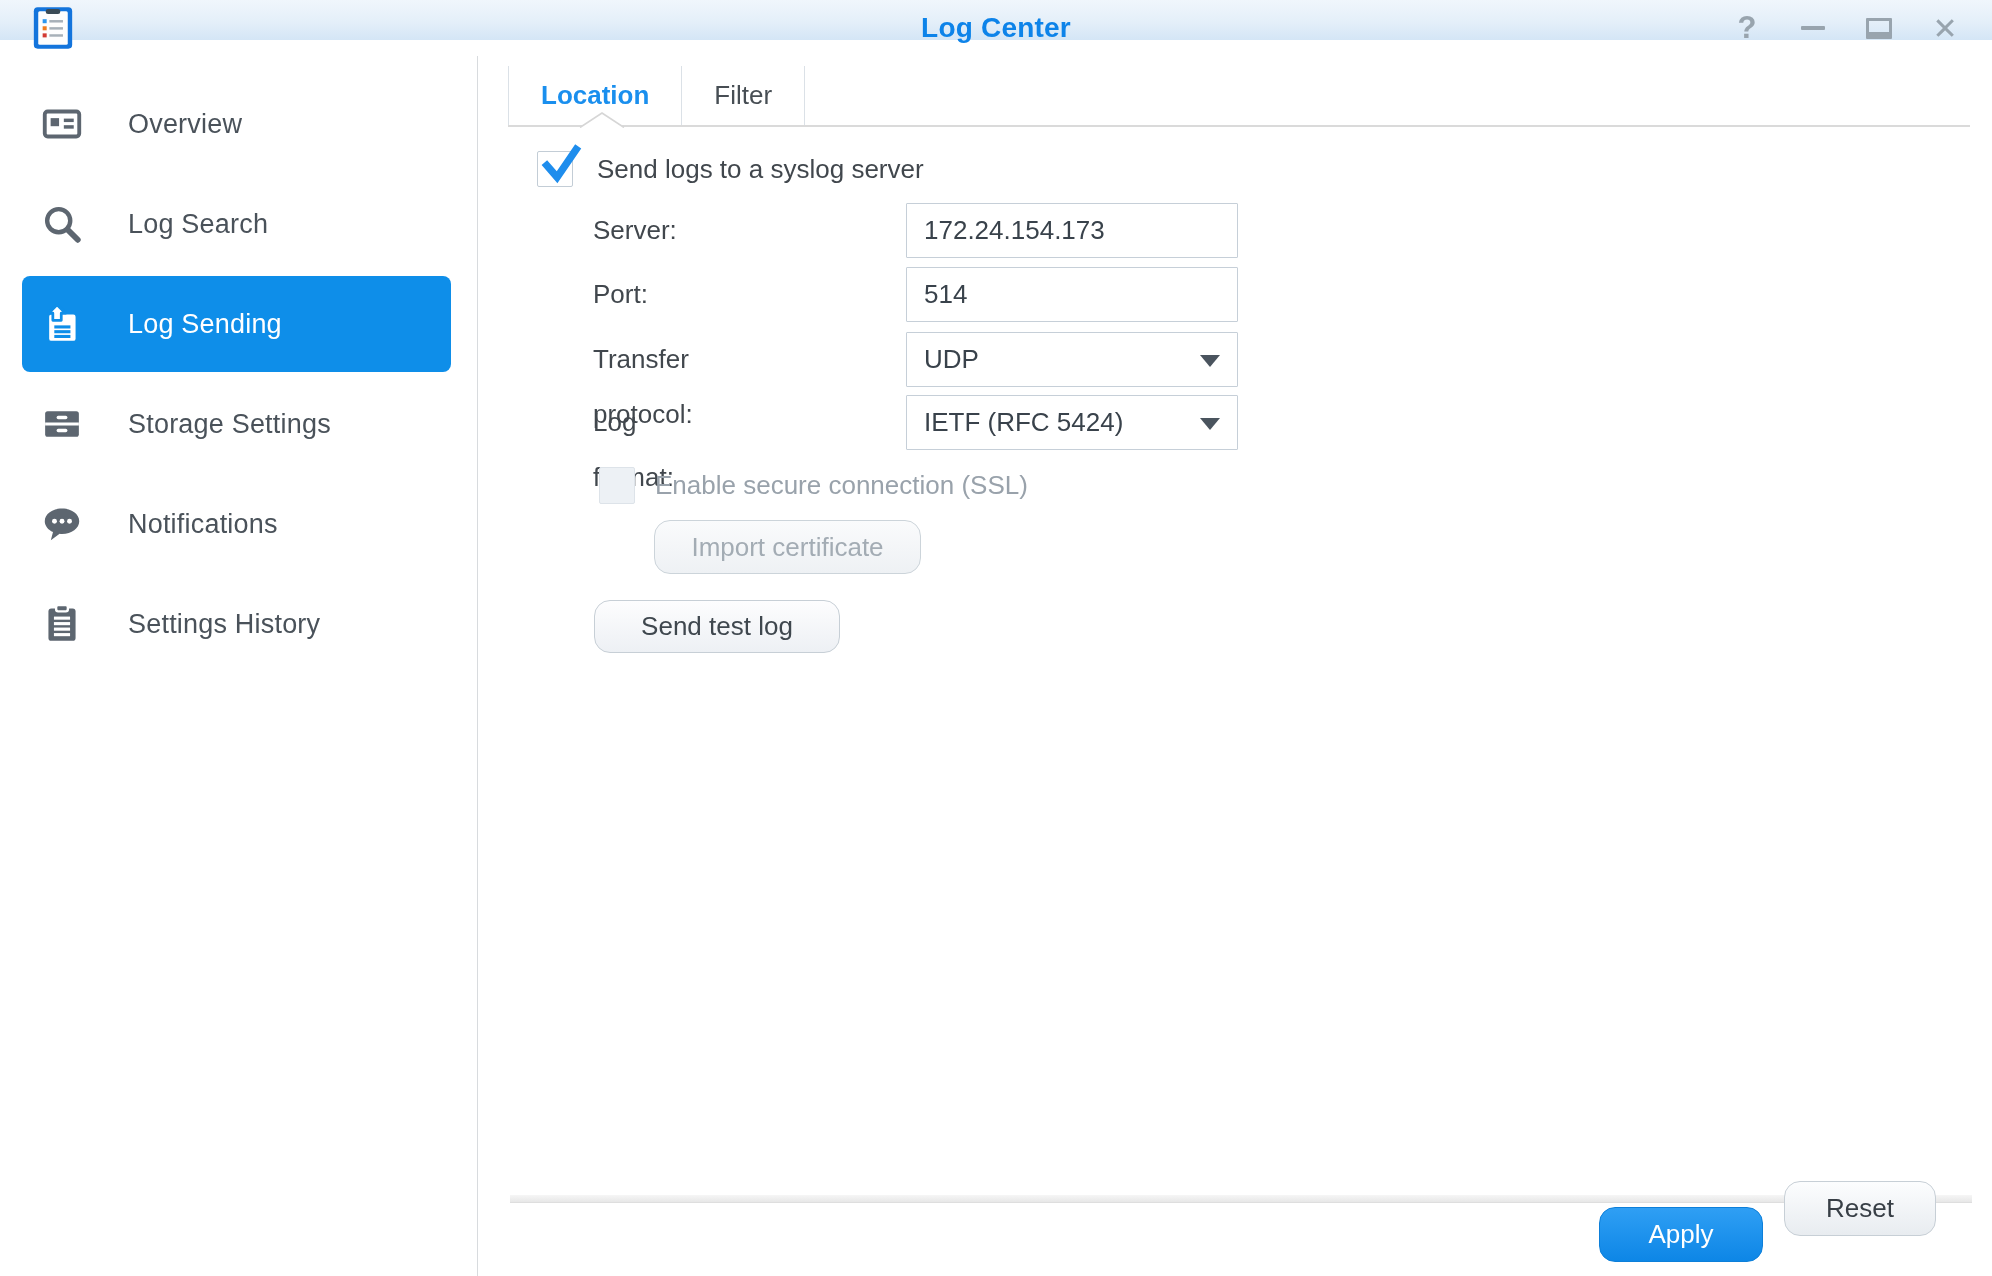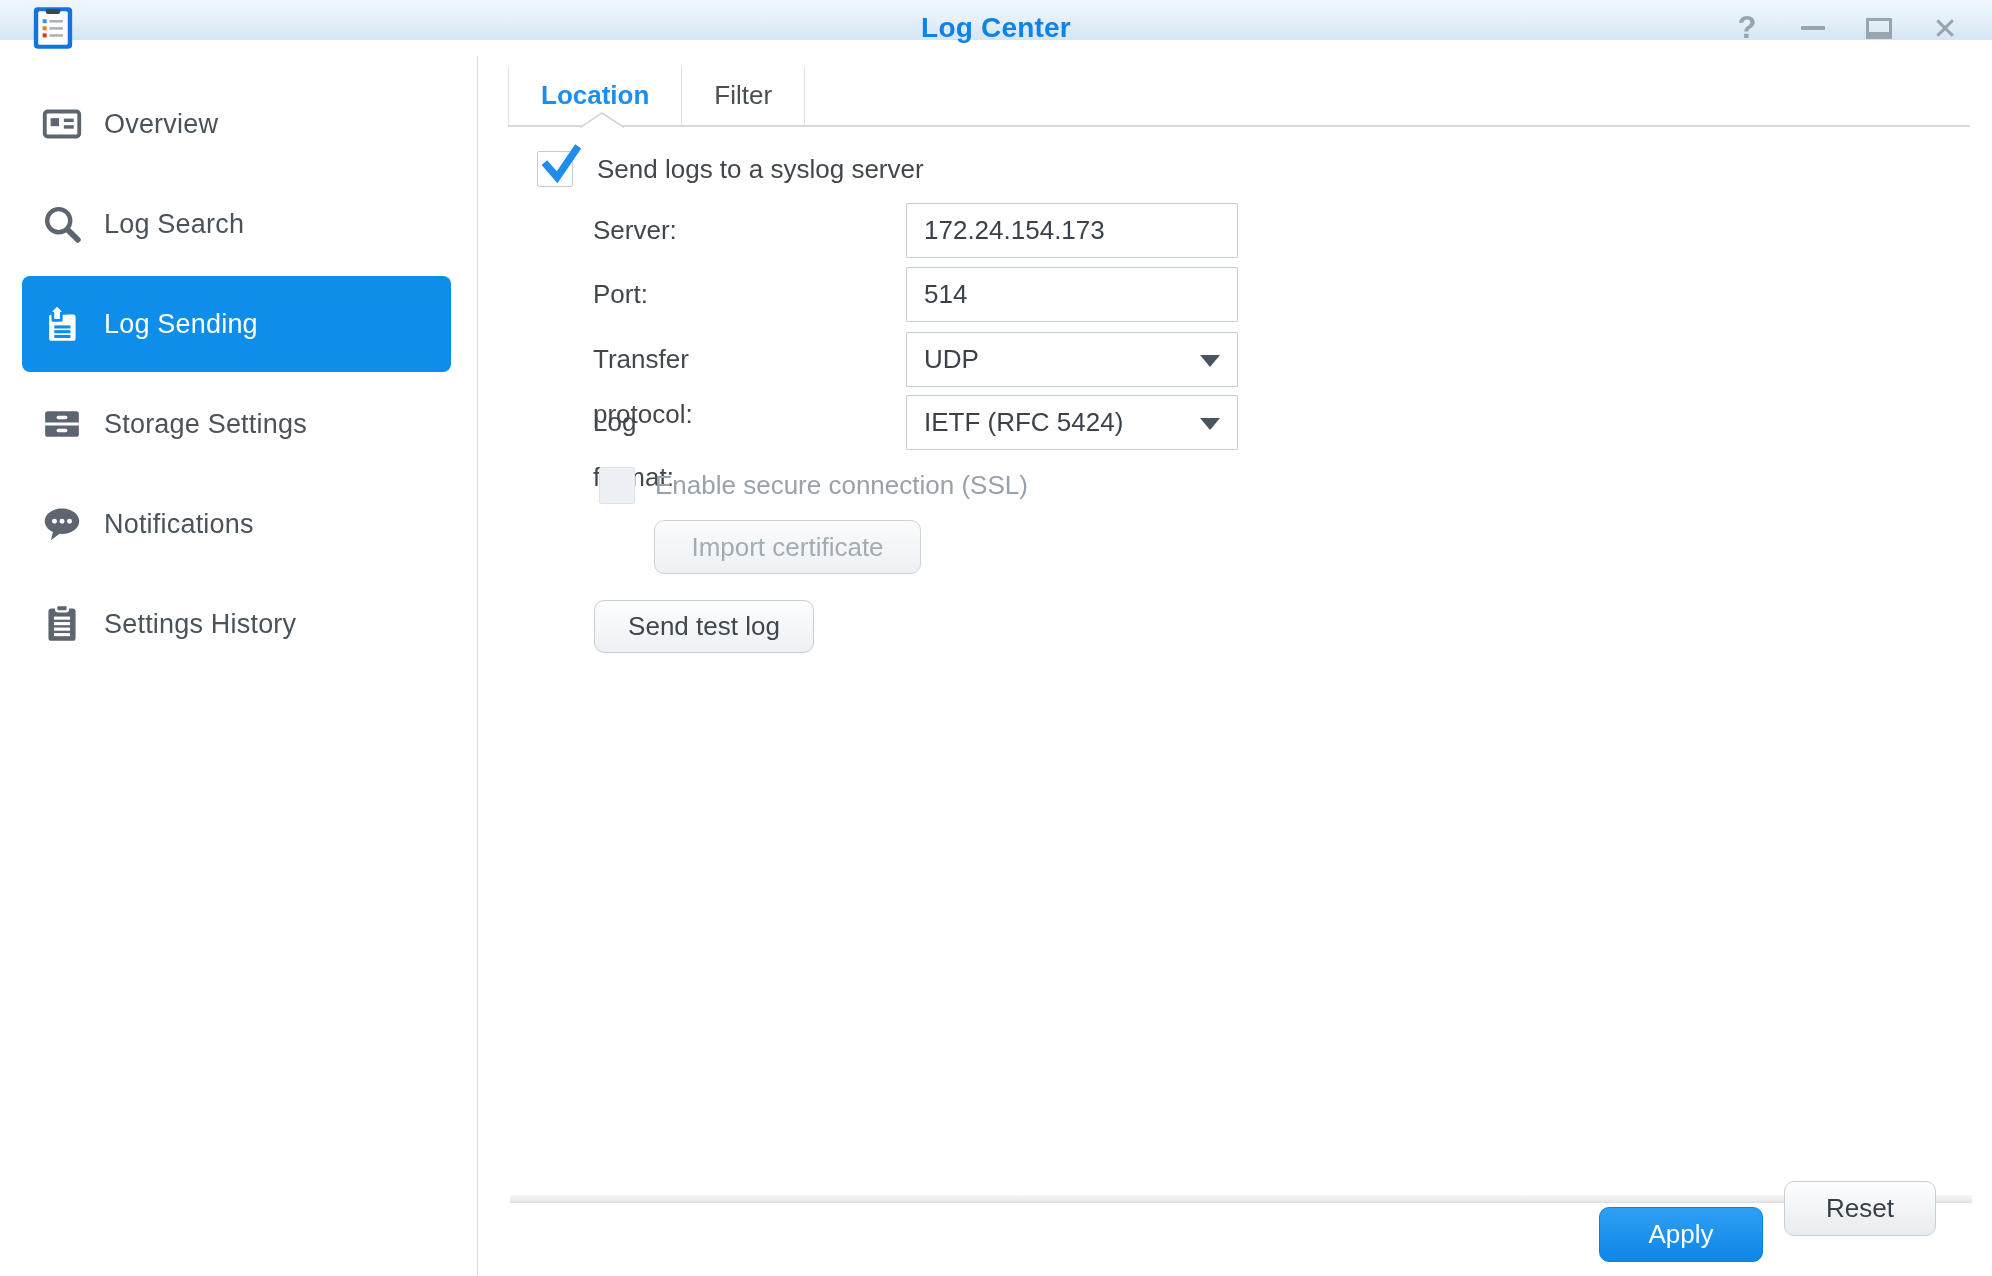--- a/index.html
+++ b/index.html
@@ -26,21 +26,21 @@
   .wc-min i{display:block;width:24px;height:4px;background:#98a4ae;border-radius:1px;}
   .wc-max i{display:block;width:23px;height:11px;border:3px solid #98a4ae;border-bottom-width:7px;border-radius:1px;}
   .wc-close{font-size:30px;font-weight:normal;}
   
   .sidebar{
     position:absolute;left:0;top:56px;bottom:0;width:478px;background:#fff;
     border-right:1px solid #d8dbde;box-sizing:border-box;padding-top:20px;
   }
   .side-item{
     height:96px;margin:0 26px 4px 22px;border-radius:8px;display:flex;align-items:center;
-    padding-left:18px;cursor:pointer;
+    padding-left:18px;cursor:pointer;gap:24px;
   }
   .side-item .s-icon{width:44px;height:44px;flex:0 0 44px;}
   .side-item .s-label{margin-left:20px;font-size:27px;color:#4a525a;letter-spacing:.2px;}
   .side-item.selected{background:#0e8ee9;}
   .side-item.selected .s-label{color:#fff;text-align:center;}
   
   .content{position:absolute;left:479px;top:56px;right:0;bottom:0;background:#fff;}
   .tabs{position:absolute;left:29px;top:10px;height:59px;display:flex;}
   .tab{
     padding:0 32px;line-height:59px;font-size:26px;color:#474e54;cursor:pointer;
@@ -76,33 +76,33 @@
   .f-select .sel-text{
     position:absolute;left:17px;top:0;height:53px;line-height:53px;font-size:26px;color:#39424b;
   }
   .f-select .sel-arrow{
     position:absolute;right:17px;top:22px;width:0;height:0;
     border-left:10px solid transparent;border-right:10px solid transparent;border-top:12px solid #4a545e;
   }
   .frow.r1{top:147px;}.frow.r2{top:211px;}.frow.r3{top:276px;}.frow.r4{top:339px;}
   
   .btn{
-    position:absolute;box-sizing:border-box;border-radius:10px;font-size:26px;
+    position:absolute;box-sizing:border-box;border-radius:16px;font-size:26px;
     display:flex;align-items:center;justify-content:center;cursor:pointer;
     font-family:"Liberation Sans",sans-serif;
   }
   .btn-secondary{
     border:1px solid #c7cfd6;background:linear-gradient(to bottom,#fdfdfe,#edf0f4);color:#3f474e;
   }
   .btn-disabled{
     border:1px solid #ccd4da;background:linear-gradient(to bottom,#fafbfc,#eef1f4);
     color:#a3acb4;cursor:default;
   }
   .btn-import{left:175px;top:464px;width:267px;height:54px;}
-  .btn-sendtest{left:115px;top:544px;width:220px;height:53px;text-align:right;}
+  .btn-sendtest{left:115px;top:544px;width:246px;height:53px;text-align:right;}
   .footer-rule{
     position:absolute;left:31px;right:20px;top:1139px;height:7px;
     background:linear-gradient(to bottom,#f6f6f6,#e7e7e7);border-bottom:1px solid #dedede;
   }
   .btn-apply{
     left:1120px;top:1151px;width:164px;height:55px;color:#fff;
     background:linear-gradient(to bottom,#2f9ff4,#0d86e6);border:1px solid #0d7fd9;
   }
   .btn-reset{left:1305px;top:1125px;width:152px;height:55px;}
   .btn-reset{border:1px solid #c7cfd6;background:linear-gradient(to bottom,#fcfdfe,#e8ecf0);color:#383f46;}

